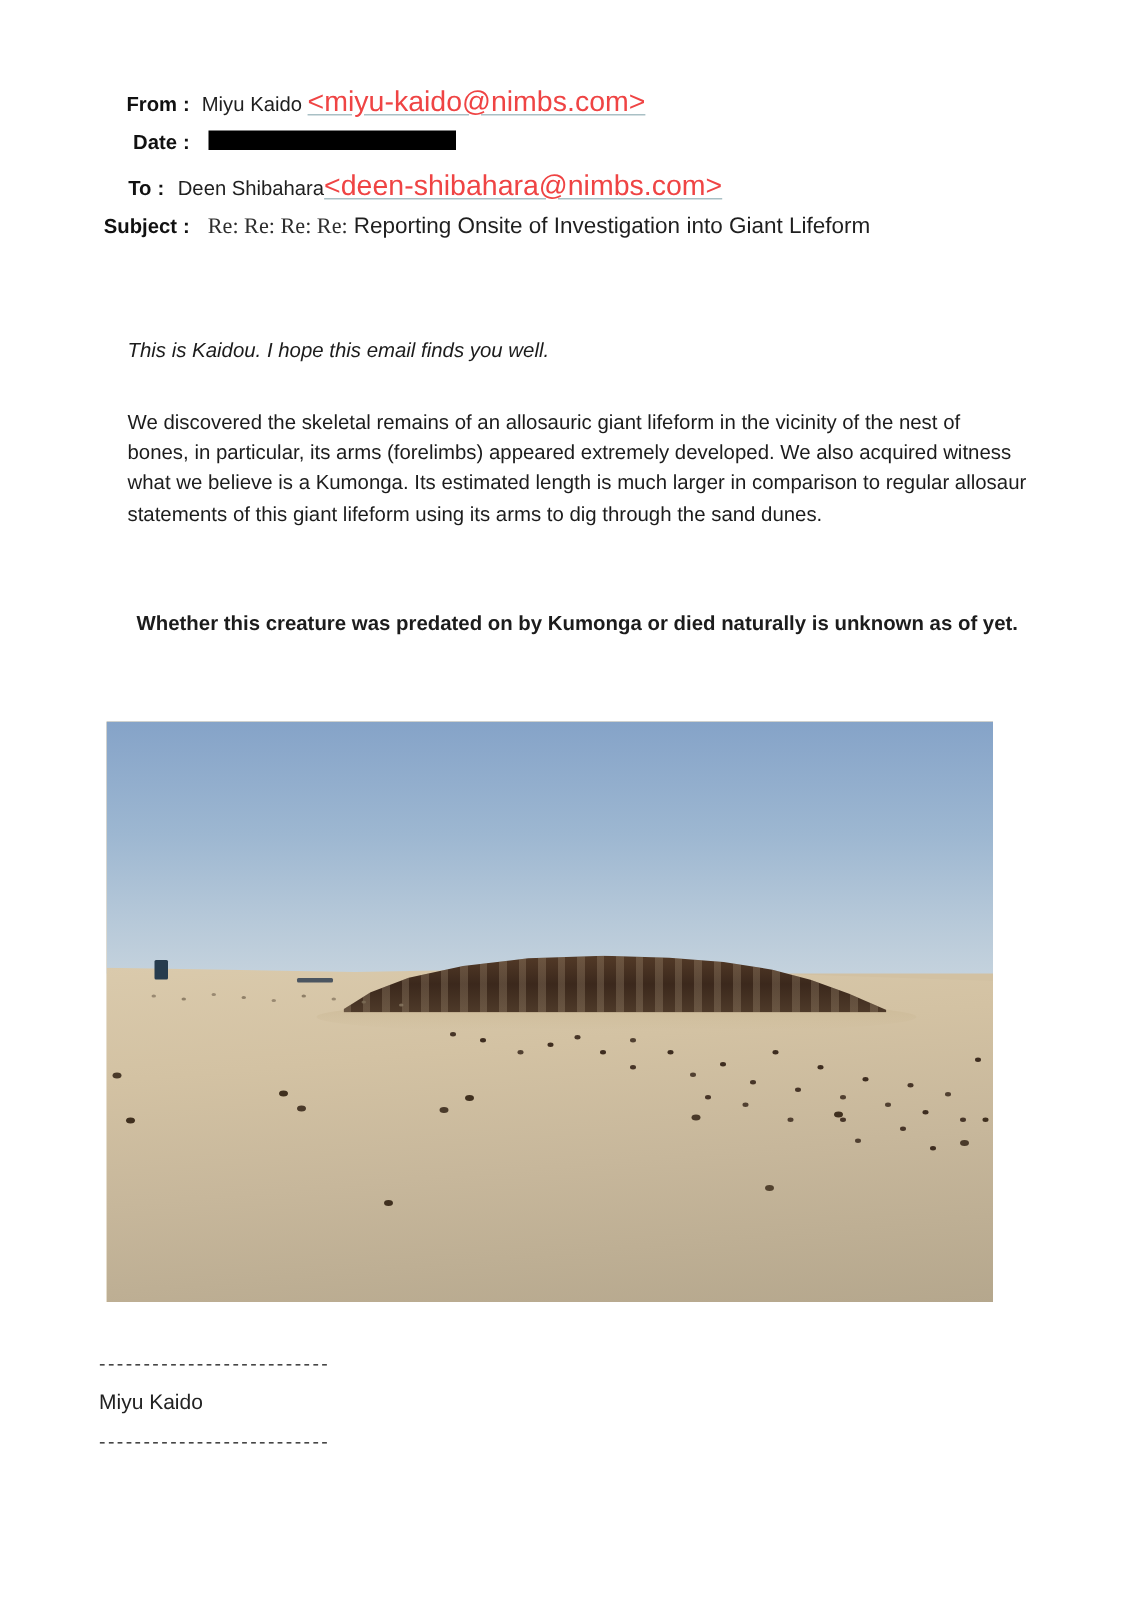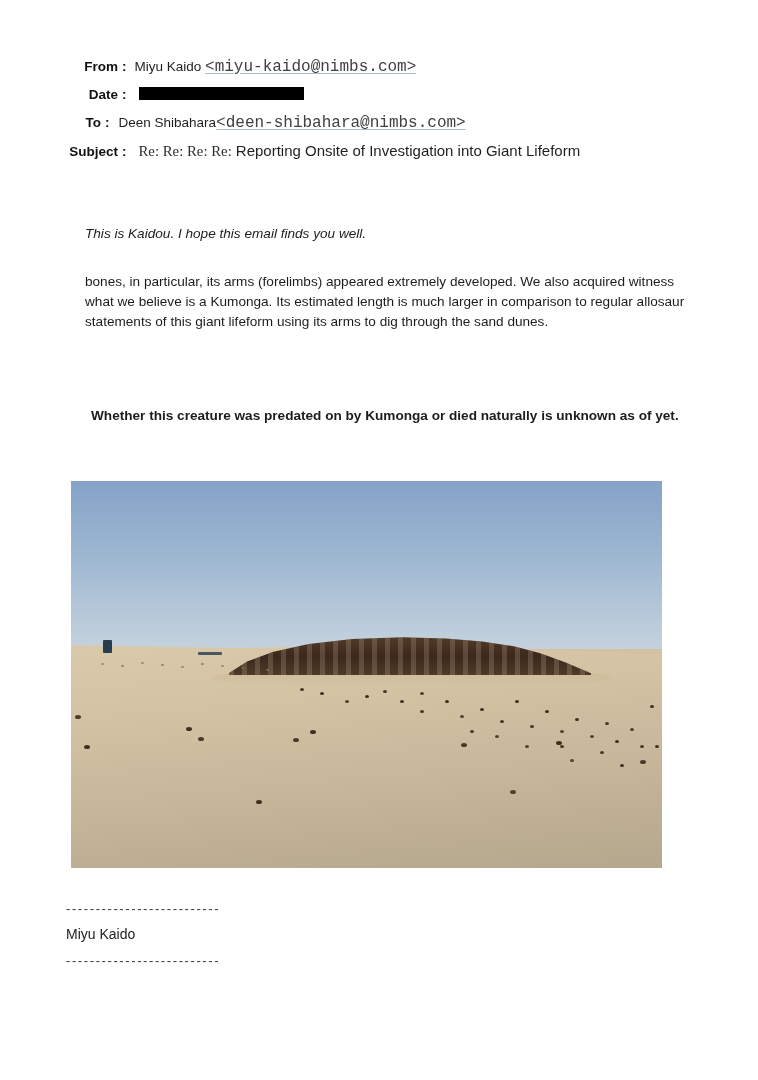--- a/index.html
+++ b/index.html
@@ -10,21 +10,21 @@
   
   .hdr{position:absolute;left:0;top:58px;width:758px;padding-left:16px;}
   .hdr-row{display:flex;align-items:baseline;padding-left:46px;height:28px;}
   .hdr-label{display:inline-block;width:56px;text-align:right;font-weight:bold;font-size:13.5px;color:#111;}
   .hdr-row.to .hdr-label{width:39px;}
   .hdr-colon{font-weight:bold;font-size:13.5px;margin-left:4px;color:#111;}
   .hdr-val{margin-left:8px;font-size:13.5px;color:#1f1f1f;white-space:nowrap;}
   .hdr-row.to .hdr-val{margin-left:9px;}
   .hdr-row.subject .hdr-val{margin-left:12px;}
   .email-link{
-    font-family:Liberation Mono, monospace;font-size:16px;color:#404040;
+    font-family:Liberation Sans, sans-serif;font-size:19px;color:#ef4444;
     text-decoration:underline;text-decoration-color:#a9c0c5;text-underline-offset:2px;cursor:pointer;
   }
   .redaction{display:inline-block;margin-left:12px;width:165px;height:13px;background:#000;position:relative;top:1px;}
   .re-prefix{font-family:"Liberation Serif",serif;font-size:14.8px;color:#2e2e2e;}
   .subj-text{font-size:15px;color:#1f1f1f;margin-left:4px;}
   
   .para{position:absolute;font-size:13.6px;line-height:20.2px;color:#1c1c1c;}
   .greeting{left:85px;top:224px;font-style:italic;}
   .report{left:85px;top:272px;}
   .report div{white-space:nowrap;}
@@ -102,20 +102,21 @@
       <span class="hdr-label">Subject</span>
         <span class="hdr-colon">:</span>
       <span class="hdr-val"><span class="re-prefix">Re: Re: Re: Re:</span><span class="subj-text">Reporting Onsite of Investigation into Giant Lifeform</span></span>
     </div>
 
   </div>
 
   <div class="para greeting">This is Kaidou. I hope this email finds you well.</div>
 
   <div class="para report">
+    <div>We discovered the skeletal remains of an allosauric giant lifeform in the vicinity of the nest of</div>
     <div>bones, in particular, its arms (forelimbs) appeared extremely developed. We also acquired witness</div>
     <div>what we believe is a Kumonga. Its estimated length is much larger in comparison to regular allosaur</div>
     <div>statements of this giant lifeform using its arms to dig through the sand dunes.</div>
   </div>
 
   <div class="para note">Whether this creature was predated on by Kumonga or died naturally is unknown as of yet.</div>
 
   <div class="photo" role="img" aria-label="Desert sand dunes under a blue sky with a low dark rocky outcrop and scattered stones">
     <div class="sky"></div>
     <div class="sand"></div>

